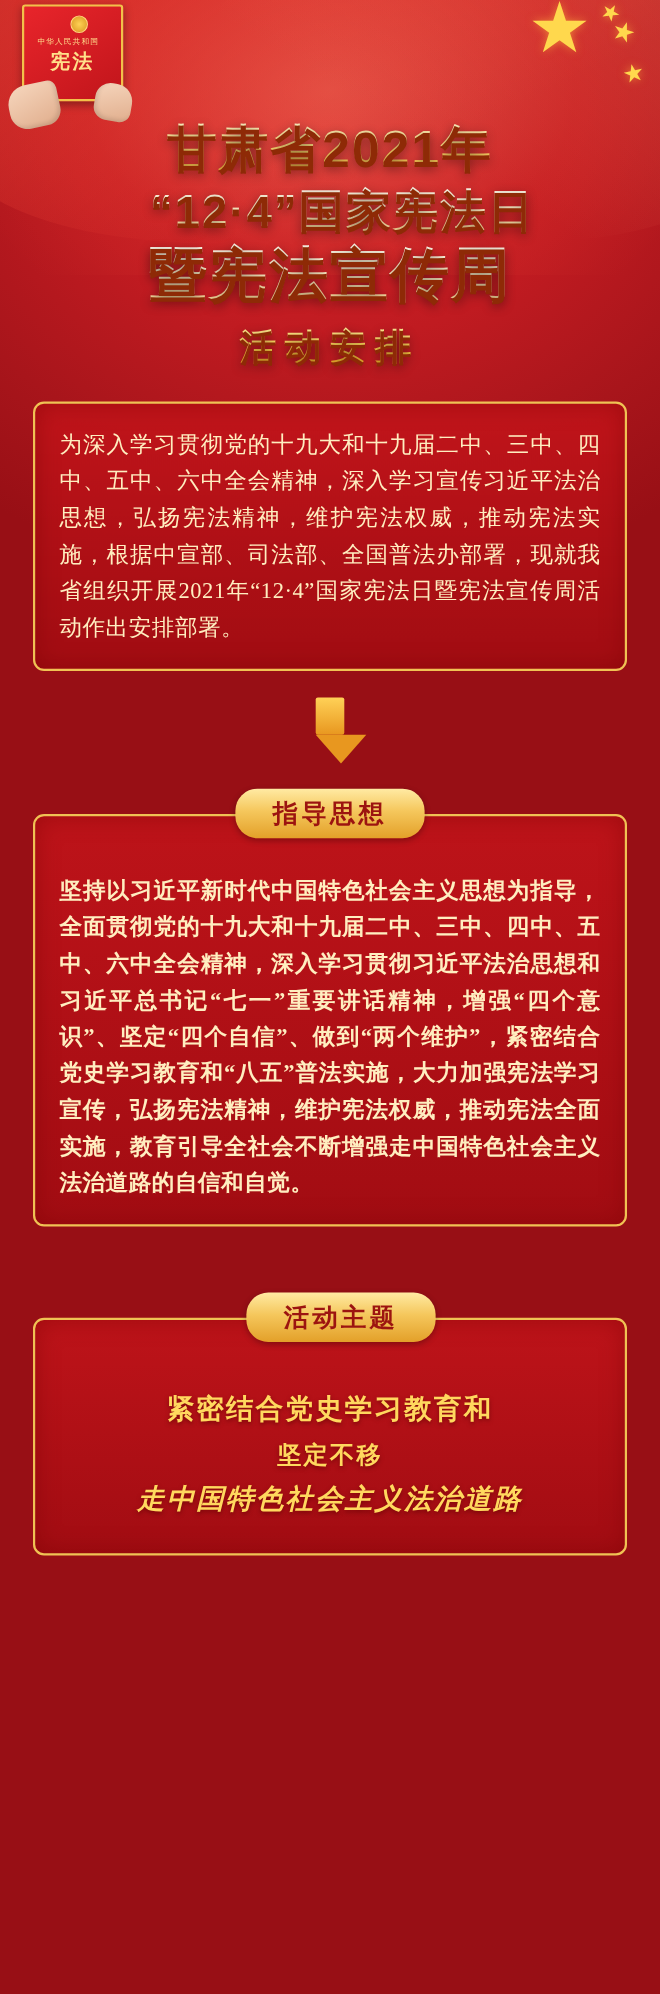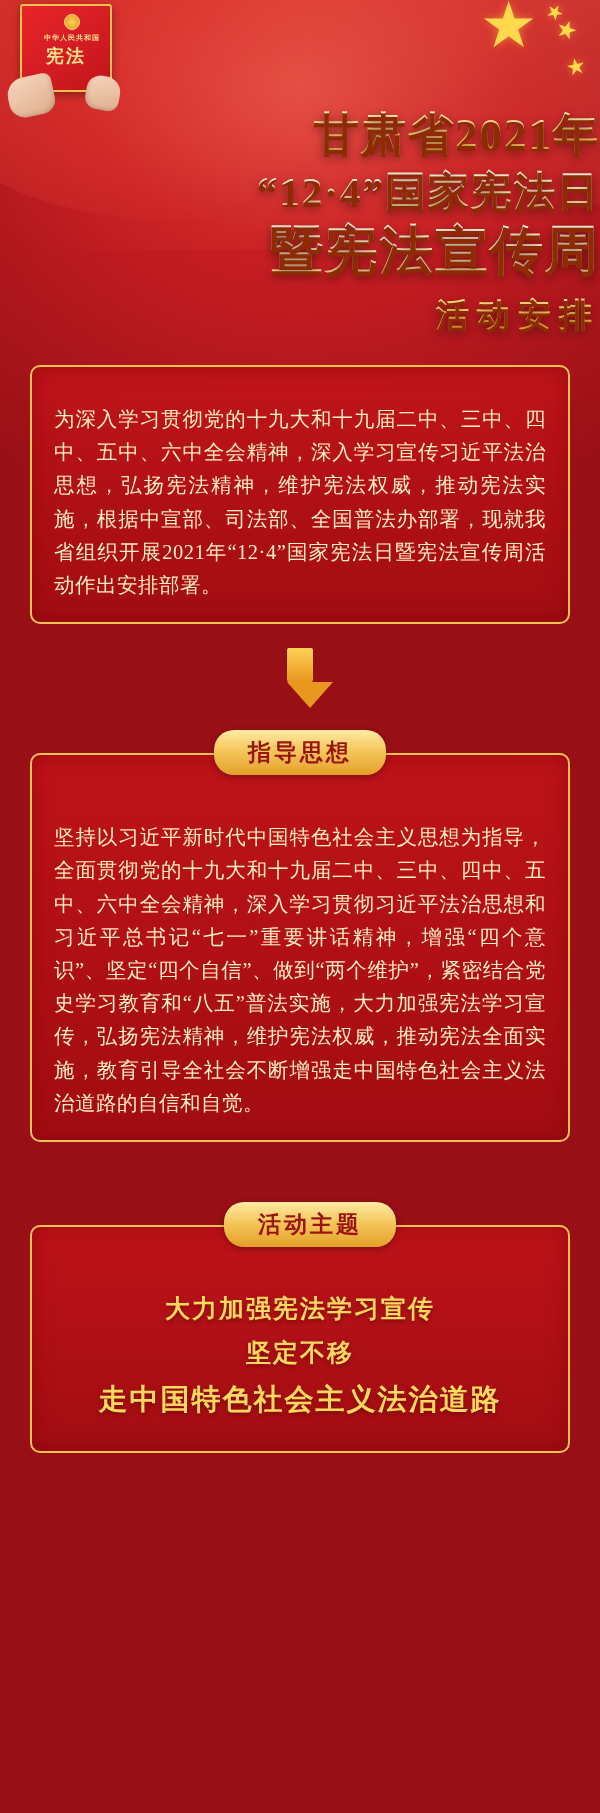--- a/index.html
+++ b/index.html
@@ -80,25 +80,23 @@
     top: 0; left: 8px;
     width: 88px; height: 84px;
     background: linear-gradient(145deg, #e8252b 0%, #c1151b 100%);
     border: 2px solid #f2c14a;
     border-radius: 3px;
     box-shadow: 0 3px 8px rgba(0,0,0,0.35);
   }
   .book-emblem {
     position: absolute;
     top: 8px; left: 12px; right: 0;
-    text-align: center;
     font-size: 7px;
     color: #ffdf8d;
     letter-spacing: 1px;
-    font-weight: bold;
   }
   .book-emblem .circle {
     display: block;
     width: 14px; height: 14px;
     margin: 0 auto 3px;
     border: 1px solid #ffd77a;
     border-radius: 50%;
     background: radial-gradient(circle, #ffd155 0%, #d8961f 100%);
   }
   .book-title {
@@ -129,29 +127,28 @@
     box-shadow: inset 2px -2px 4px rgba(0,0,0,0.12);
   }
 
   
   .title-block {
     position: relative;
     padding-top: 108px;
     text-align: center;
   }
   .title-line {
-    font-family: Liberation Serif, serif;
+    font-family: Liberation Sans, sans-serif;
     font-weight: bold;
     color: #ffe9a8;
     letter-spacing: 2px;
     line-height: 1.18;
     text-shadow:
       0 2px 0 #8e2a06,
       0 4px 10px rgba(0,0,0,0.45);
-    text-align: right;
   }
   .title-line.l1 { font-size: 45px; background: linear-gradient(180deg,#fff6d0 0%, #ffd66a 55%, #e8a531 100%); -webkit-background-clip: text; background-clip: text; color: transparent; }
   .title-line.l2 { font-size: 41px; margin-top: 6px; background: linear-gradient(180deg,#fffaf0 0%, #ffe9b8 60%, #f0c780 100%); -webkit-background-clip: text; background-clip: text; color: transparent; padding-left: 23px; }
   .title-line.l3 { font-size: 53px; margin-top: 4px; background: linear-gradient(180deg,#fffaf0 0%, #ffe9b8 60%, #f0c780 100%); -webkit-background-clip: text; background-clip: text; color: transparent; }
   .title-line.l4 {
     font-size: 33px;
     margin-top: 14px;
     letter-spacing: 8px;
     background: linear-gradient(180deg,#ffef9e 0%, #ffcf4d 50%, #e09b1c 100%);
     -webkit-background-clip: text; background-clip: text; color: transparent;
@@ -160,21 +157,21 @@
   
   .card {
     position: relative;
     margin: 0 30px;
     border: 2px solid #f0c254;
     border-radius: 10px;
     background: linear-gradient(180deg, rgba(196,20,26,0.85) 0%, rgba(163,12,18,0.9) 100%);
     box-shadow: inset 0 0 22px rgba(120,0,0,0.45);
   }
   .card-body {
-    padding: 36px 22px 20px;
+    padding: 22px 22px 20px;
     font-size: 20.5px;
     line-height: 1.62;
     color: #ffeec0;
     text-align: justify;
     text-justify: inter-ideograph;
     letter-spacing: 0.5px;
   }
   .intro-card { margin-top: 30px; }
 
   
@@ -213,36 +210,36 @@
     border-radius: 20px;
     background: linear-gradient(180deg, #ffe9a0 0%, #f6c košt 50%, #e7a22c 100%);
     background: linear-gradient(180deg, #ffeaa3 0%, #f7c košt 40%, #e7a22c 100%);
     background: linear-gradient(180deg, #ffeaa3 0%, #f5c75c 45%, #e3a029 100%);
     color: #9c1410;
     font-size: 23px;
     font-weight: bold;
     letter-spacing: 3px;
     box-shadow: 0 2px 6px rgba(0,0,0,0.3);
   }
-  .section-card { margin-top: 0; padding-top: 18px; }
+  .section-card { margin-top: 0; padding-top: 18px; font-weight: bold; }
 
   
   .theme-section { margin-top: 60px; }
   .theme-card { padding-top: 20px; padding-bottom: 26px; }
   .theme-lines {
     margin-top: 26px;
     text-align: center;
     color: #ffd85e;
     font-weight: bold;
     letter-spacing: 2px;
     text-shadow: 0 2px 4px rgba(90,0,0,0.6);
   }
   .theme-lines .tl { font-size: 25px; line-height: 1.75; }
-  .theme-lines .tl.mid { font-size: 25px; }
-  .theme-lines .tl.last { font-size: 29px; }
+  .theme-lines .tl.mid { font-size: 22px; }
+  .theme-lines .tl.last { font-size: 25px; font-style: italic; }
   .spacer { height: 40px; }
 </style>
 </head>
 <body>
 
 <div class="poster">
 
   <div class="glow"></div>
   <div class="ribbon-a"></div>
   <div class="ribbon-b"></div>
@@ -291,21 +288,21 @@
   <div class="card section-card" style="margin-top:-22px;padding-top:30px;">
     <div class="card-body">坚持以习近平新时代中国特色社会主义思想为指导，全面贯彻党的十九大和十九届二中、三中、四中、五中、六中全会精神，深入学习贯彻习近平法治思想和习近平总书记“七一”重要讲话精神，增强“四个意识”、坚定“四个自信”、做到“两个维护”，紧密结合党史学习教育和“八五”普法实施，大力加强宪法学习宣传，弘扬宪法精神，维护宪法权威，推动宪法全面实施，教育引导全社会不断增强走中国特色社会主义法治道路的自信和自觉。</div>
   </div>
 
   <div class="theme-section">
     <div class="pill-wrap" style="margin-top:0;position:relative;z-index:2;padding-left:20px;">
       <span class="pill">活动主题</span>
     </div>
     <div class="card theme-card" style="margin-top:-22px;padding-top:34px;">
       <div class="theme-lines">
-        <div class="tl">大力加强宪法学习宣传</div>
+        <div class="tl">紧密结合党史学习教育和</div>
         <div class="tl mid">坚定不移</div>
         <div class="tl last">走中国特色社会主义法治道路</div>
       </div>
     </div>
   </div>
 
   <div class="spacer"></div>
 </div>
 
 </body></html>

